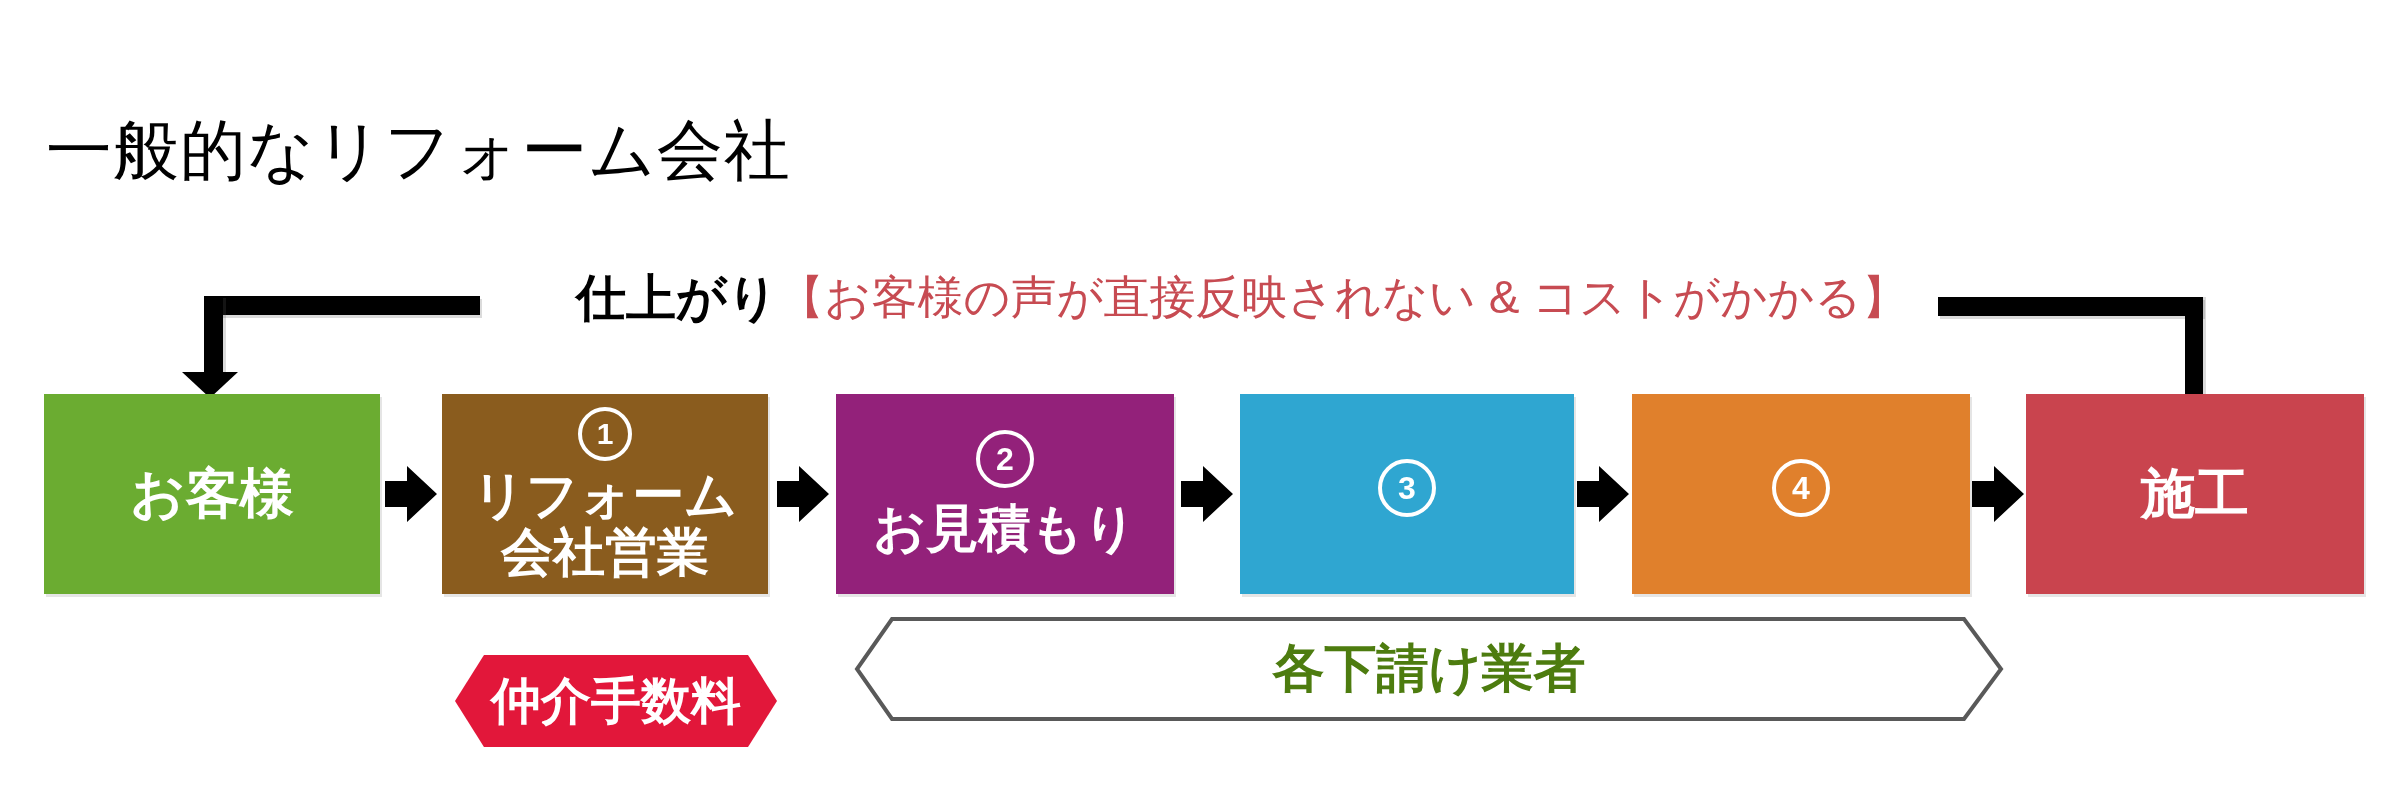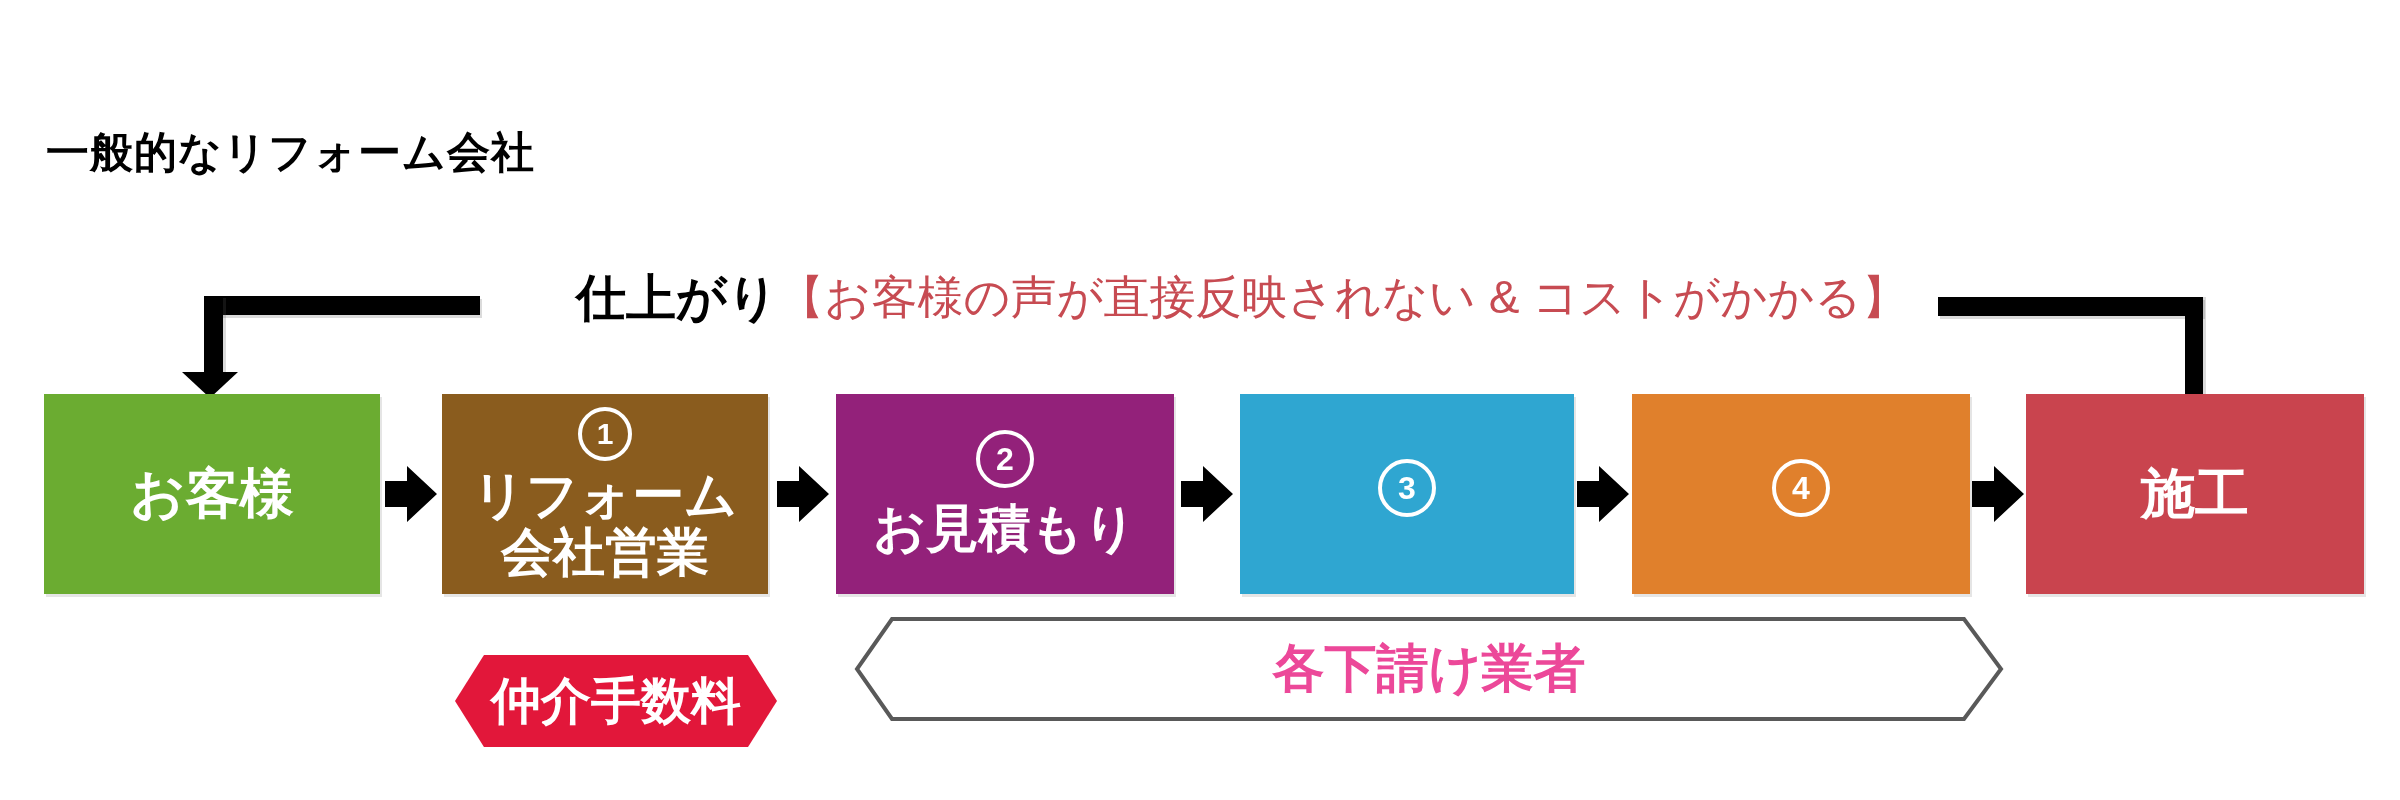--- a/index.html
+++ b/index.html
@@ -2,21 +2,21 @@
 <html lang="ja"><head>
 <meta charset="utf-8">
 <style>
   html,body{margin:0;padding:0;background:#ffffff;}
   #canvas{
     position:relative;width:2400px;height:800px;background:#ffffff;overflow:hidden;
     font-family:"Liberation Sans","DejaVu Sans",sans-serif;
   }
   
   .title{
-    position:absolute;left:46px;top:130px;font-size:43px;font-weight:bold;
+    position:absolute;left:46px;top:116px;font-size:66px;font-weight:normal;
     color:#000;letter-spacing:1px;white-space:nowrap;line-height:1.05;
   }
   
   .caption{
     position:absolute;left:576px;top:262px;height:72px;display:flex;
     align-items:center;white-space:nowrap;
   }
   .caption .finish{font-size:50px;font-weight:bold;color:#000;}
   .caption .warn{font-size:46px;font-weight:normal;}
   
@@ -128,16 +128,16 @@
     </svg>
 
   <div class="badge" style="background-color: rgb(226, 23, 58); margin-top: 36px;">
     <span class="badge-label">仲介手数料</span>
   </div>
 
   <div class="banner">
     <svg width="1150" height="106" viewBox="0 0 1150 106" aria-hidden="true">
       <polygon points="38,3 1110,3 1147,53 1110,103 38,103 3,53" stroke-width="4" stroke="#595959" fill="#ffffff"></polygon>
     </svg>
-    <span class="banner-label" style="color: #ec4899;">各下請け業者</span>
+    <span class="banner-label" style="color: #4d7c0f;">各下請け業者</span>
   </div>
 
 </div>
 
 </body></html>

